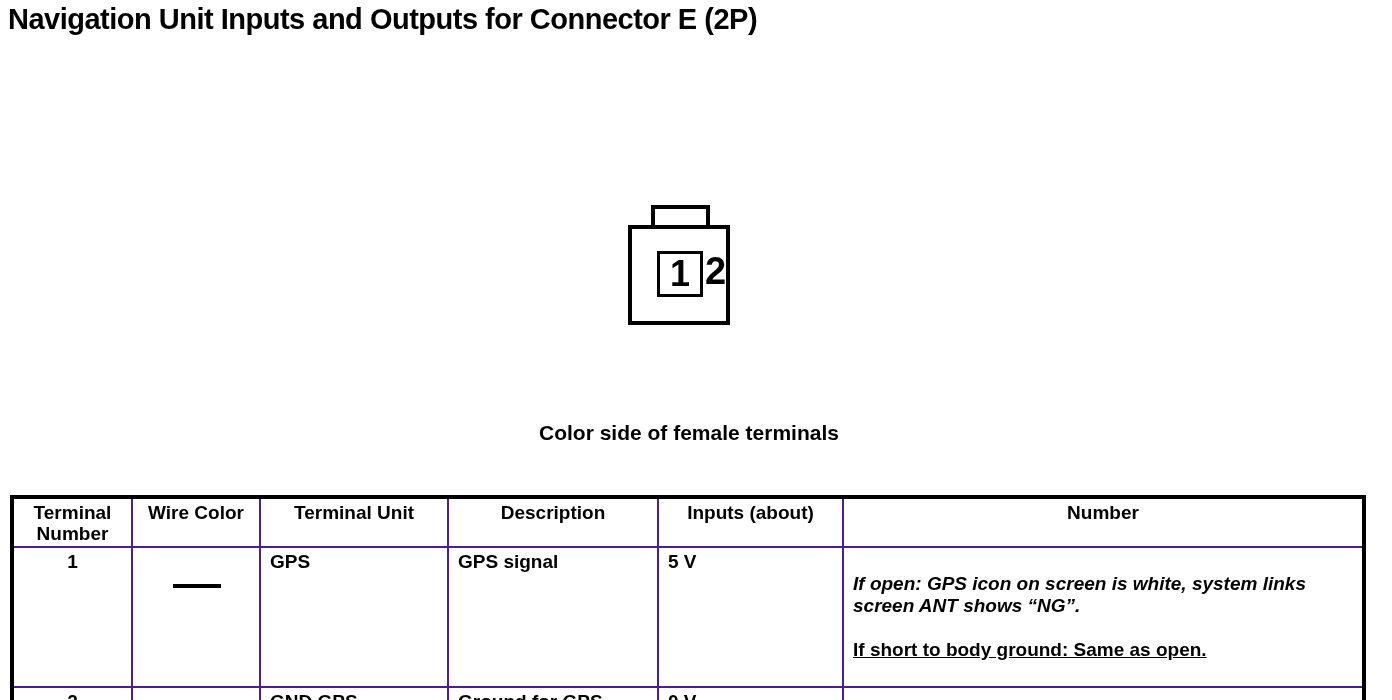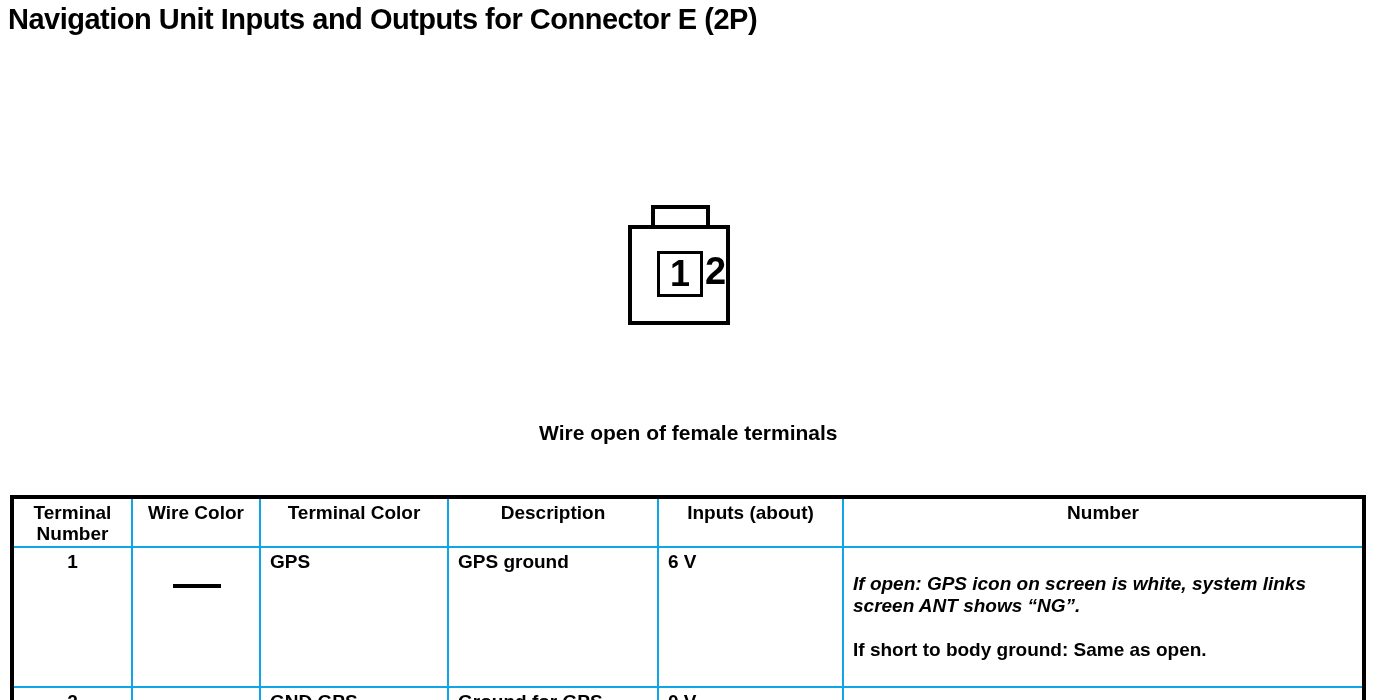--- a/index.html
+++ b/index.html
@@ -82,21 +82,21 @@
     left: 10px;
     top: 495px;
     width: 1352px;
     border-collapse: collapse;
     table-layout: fixed;
     border: 4px solid #000;
     font-size: 19px;
     font-weight: bold;
   }
   .io-table th, .io-table td {
-    border: 2px solid #0ea5e9;
+    border: 2px solid #4c1d95;
     vertical-align: top;
     white-space: pre-line;
     line-height: 22px;
   }
   .io-table thead th {
     text-align: center;
     padding: 3px 4px 2px 4px;
     height: 40px;
     line-height: 21px;
   }
@@ -109,67 +109,67 @@
     padding-left: 0;
     padding-right: 0;
   }
   .wire-dash {
     width: 48px;
     height: 0;
     border-top: 4px solid #000;
     margin: 11px auto 0 auto;
   }
   .sym-block { display: block; font-style: italic; }
-  .sym-underline { display: block; }
+  .sym-underline { display: block; text-decoration: underline; }
 </style>
 </head>
 <body>
 
 <div class="page">
 
   <div class="page-title">Navigation Unit Inputs and Outputs for Connector E (2P)</div>
 
   <div class="connector-tab"></div>
   <div class="connector-body"></div>
   <div class="connector-cavity">
     <span>1</span>
   </div>
   <div class="connector-pin2">2</div>
 
-  <div class="diagram-caption">Wire open of female terminals</div>
+  <div class="diagram-caption">Color side of female terminals</div>
 
   <table class="io-table">
     <colgroup>
       <col style="width:120px">
       <col style="width:128px">
       <col style="width:188px">
       <col style="width:210px">
       <col style="width:185px">
       <col style="width:521px">
     </colgroup>
     <thead>
       <tr>
         <th>Terminal
 Number</th>
         <th>Wire Color</th>
-        <th>Terminal Color</th>
+        <th>Terminal Unit</th>
         <th>Description</th>
         <th>Inputs (about)</th>
         <th>Number</th>
       </tr>
     </thead>
     <tbody>
       <tr>
         <td class="c-num">1</td>
         <td>
           <div class="wire-dash"></div>
         </td>
         <td>GPS</td>
-        <td>GPS ground</td>
-        <td>6 V</td>
+        <td>GPS signal</td>
+        <td>5 V</td>
         <td>
           <span class="sym-block">If open: GPS icon on screen is white, system links
 screen ANT shows “NG”.</span>
           <span class="sym-underline">If short to body ground: Same as open.</span>
         </td>
       </tr>
       <tr>
         <td class="c-num">2</td>
         <td>
           

